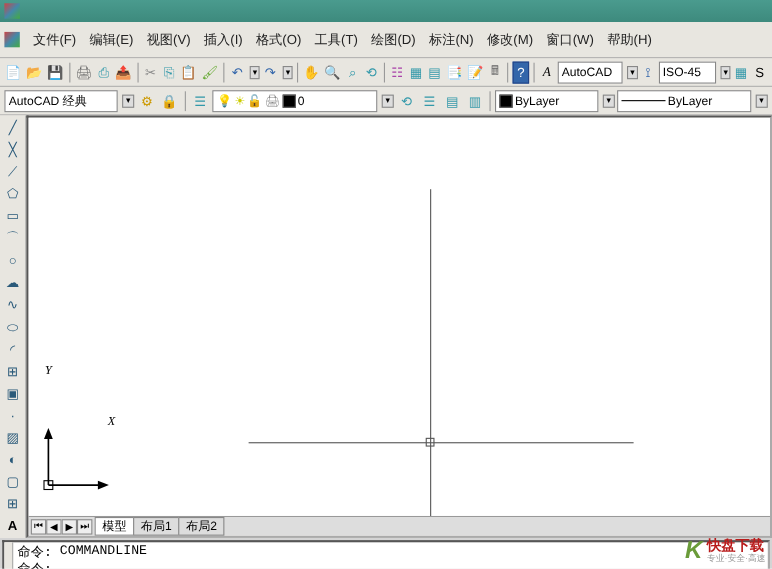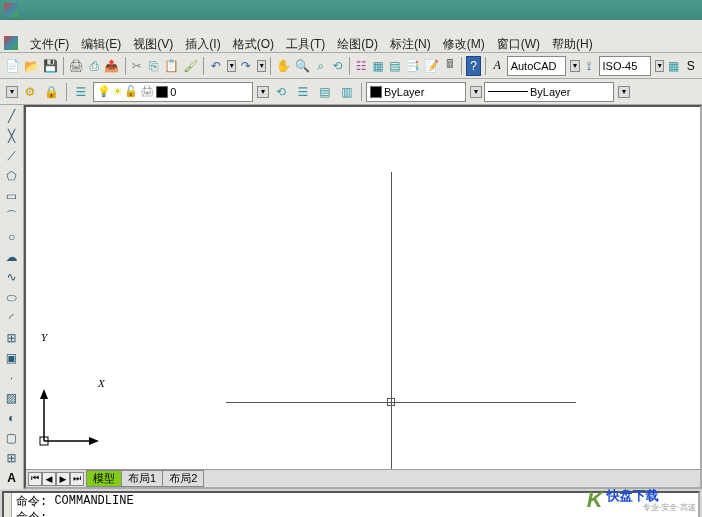--- a/index.html
+++ b/index.html
@@ -25,21 +25,21 @@
 .titlebar .logo {
   width: 14px; height: 14px;
   background: linear-gradient(135deg,#c44,#48a,#4a4);
   display: inline-block;
 }
 .menubar {
   height: 20px;
   background: #e8e6e0;
   border-bottom: 1px solid #aaa;
   display: flex;
-  align-items: flex-start;
+  align-items: center;
   padding: 16px 4px;
   gap: 12px;
 }
 .menubar .mlogo {
   width: 14px; height: 14px;
   background: linear-gradient(135deg,#c44,#48a,#4a4);
 }
 .menu-item { cursor: pointer; font-size: 12px; color: #222; }
 .toolbar1, .toolbar2 {
   height: 26px;
@@ -159,21 +159,21 @@
   width: 14px; height: 14px;
   border: 1px solid #888;
   background: #eee;
   display: flex;
   align-items: center;
   justify-content: center;
   font-size: 9px;
   cursor: pointer;
 }
 .tab {
-  background: #84cc16;
+  background: #ffffff;
   border: 1px solid #888;
   padding: 0 6px;
   margin-right: -1px;
   cursor: pointer;
 }
 .tab.inactive { background: #ddd; }
 .command-area {
   background: #fff;
   border: 2px inset #aaa;
   margin: 2px;
@@ -201,22 +201,22 @@
   gap: 4px;
   font-size: 13px;
   color: #666;
 }
 .watermark .klogo {
   font-size: 22px;
   font-weight: bold;
   font-style: italic;
   color: #6a9b3a;
 }
-.watermark .ktext { font-weight: bold; color: #1d4ed8; }
-.watermark .ksub { font-size: 8px; color: #999; display: block; margin-top: -3px; margin-left: 36px; }
+.watermark .ktext { font-weight: bold; color: #b91c1c; }
+.watermark .ksub { font-size: 8px; color: #999; display: block; margin-top: -3px; }
 .layer-swatch {
   width: 12px; height: 12px;
   background: #000;
   border: 1px solid #666;
   display: inline-block;
 }
 </style>
 </head>
 <body>
 
@@ -280,20 +280,23 @@
   <span class="tbtn" style="color:#36a">⟟</span>
   <div class="tcombo" style="width:70px">
     <span>ISO-45</span>
   </div>
   <span class="dropdown-arrow">▾</span>
   <span class="tbtn" style="color:#39a">▦</span>
   <span class="tbtn">S</span>
 </div>
 
 <div class="toolbar2">
+  <div class="tcombo" style="width:110px">
+    <span>AutoCAD 经典</span>
+  </div>
   <span class="dropdown-arrow">▾</span>
   <span class="tbtn" style="color:#c90">⚙</span>
   <span class="tbtn" style="color:#888">🔒</span>
   <span class="tsep"></span>
   <span class="tbtn" style="color:#39a">☰</span>
   <div class="tcombo" style="width:160px">
     <span style="color:#cc0">💡</span>
     <span style="color:#cc0">☀</span>
     <span style="color:#888">🔓</span>
     <span style="color:#888">🖨</span>

